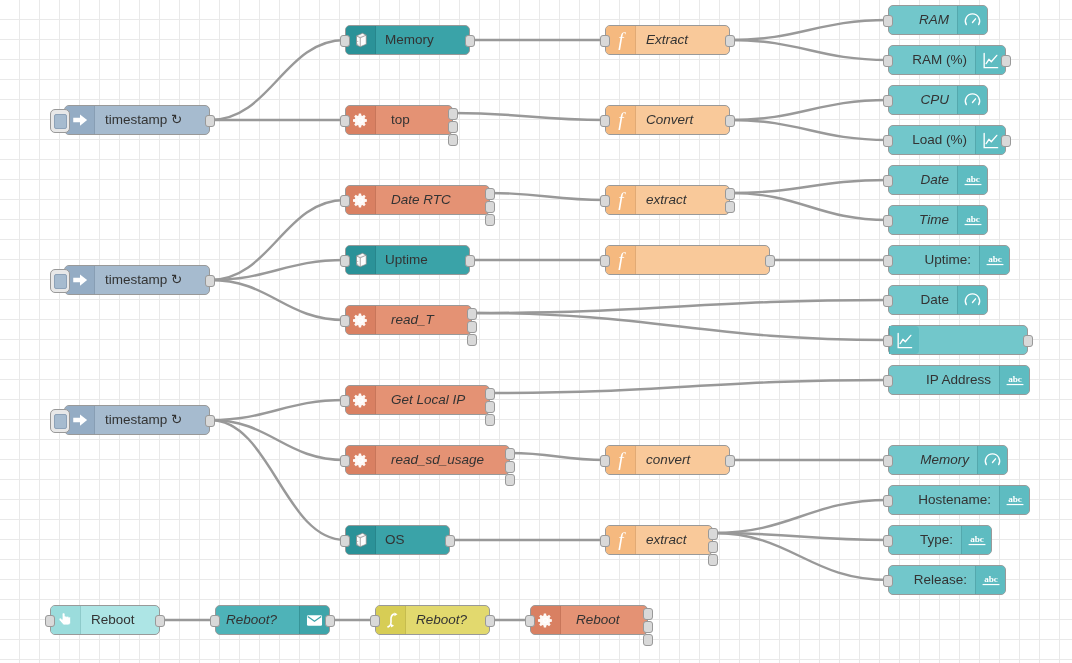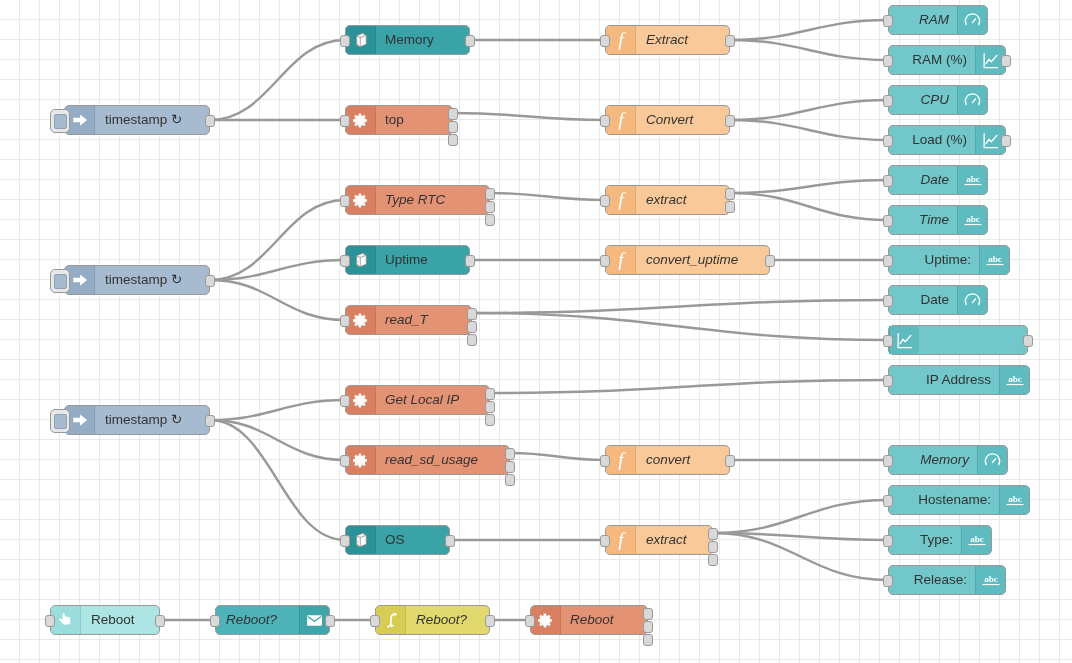--- a/index.html
+++ b/index.html
@@ -58,21 +58,21 @@
     width:29px;
     flex:0 0 29px;
     display:flex;align-items:center;justify-content:center;
     border-left:1px solid rgba(0,0,0,.10);
     border-radius:0 4px 4px 0;
   }
 
   
   .n-exec{background:#e49274;}
   .n-exec .iconL{background:#d98062;}
-  .n-exec .body{padding-left:9px;}
+  .n-exec .body{padding-left:15px;}
 
   .n-teal{background:#3aa3a8;}
   .n-teal .iconL{background:#2b9298;}
   .n-teal .body{padding-left:9px;}
 
   .n-func{background:#f9c99a;}
   .n-func .iconL{background:#f5b97f;}
   .n-func .body{padding-left:10px;}
 
   .n-inject{background:#a6bbcf;text-align:right;}
@@ -237,21 +237,21 @@
         <div class="port out" style="top: 28px;"></div>
       </div>
       <div class="node n-exec italic" style="left: 345px; top: 185px; width: 145px;">
         <div class="iconL">
           <svg class="gi" width="17" height="17" viewBox="0 0 24 24">
             <path fill="#fff" d="M12 8.2a3.8 3.8 0 100 7.6 3.8 3.8 0 000-7.6zm0 5.9a2.1 2.1 0 110-4.2 2.1 2.1 0 010 4.2z"></path>
             <path fill="#fff" d="M21 13.6v-3.2l-2.6-.4a6.9 6.9 0 00-.7-1.7l1.6-2.1-2.3-2.3-2.1 1.6a6.9 6.9 0 00-1.7-.7L12.8 2H9.6l-.4 2.8c-.6.15-1.16.4-1.7.7L5.4 3.9 3.1 6.2l1.6 2.1c-.3.54-.55 1.1-.7 1.7L1.4 10.4v3.2l2.6.4c.15.6.4 1.16.7 1.7l-1.6 2.1 2.3 2.3 2.1-1.6c.54.3 1.1.55 1.7.7l.4 2.8h3.2l.4-2.8c.6-.15 1.16-.4 1.7-.7l2.1 1.6 2.3-2.3-1.6-2.1c.3-.54.55-1.1.7-1.7l2.6-.4z" opacity=".95"></path>
           </svg>
         </div>
         <div class="body">
-          <span class="lbl">Type RTC</span>
+          <span class="lbl">Date RTC</span>
         </div>
         <div class="port in" style="top: 9px;"></div>
         <div class="port out" style="top: 2px;"></div>
         <div class="port out" style="top: 15px;"></div>
         <div class="port out" style="top: 28px;"></div>
       </div>
       <div class="node n-teal" style="left: 345px; top: 245px; width: 125px;">
         <div class="iconL">
           <svg class="gi" width="18" height="18" viewBox="0 0 24 24">
             <path fill="#fdfdfd" stroke="#8a8a8a" stroke-width="1" d="M6 6.6L14 3l5 2.6v12L11 21 6 18.6z"></path>
@@ -360,23 +360,20 @@
         <div class="port in" style="top: 9px;"></div>
         <div class="port out" style="top: 2px;"></div>
         <div class="port out" style="top: 15px;"></div>
       </div>
       <div class="node n-func italic" style="left: 605px; top: 245px; width: 165px;">
         <div class="iconL">
           <svg class="gi" width="16" height="20" viewBox="0 0 16 24">
             <text x="8" y="19" text-anchor="middle" font-family="Liberation Serif, serif" font-style="italic" font-size="23" fill="#fff">f</text>
           </svg>
         </div>
-        <div class="body">
-          <span class="lbl">convert_uptime</span>
-        </div>
         <div class="port in" style="top: 9px;"></div>
         <div class="port out" style="top: 9px;"></div>
       </div>
       <div class="node n-func italic" style="left: 605px; top: 445px; width: 125px;">
         <div class="iconL">
           <svg class="gi" width="16" height="20" viewBox="0 0 16 24">
             <text x="8" y="19" text-anchor="middle" font-family="Liberation Serif, serif" font-style="italic" font-size="23" fill="#fff">f</text>
           </svg>
         </div>
         <div class="body">

